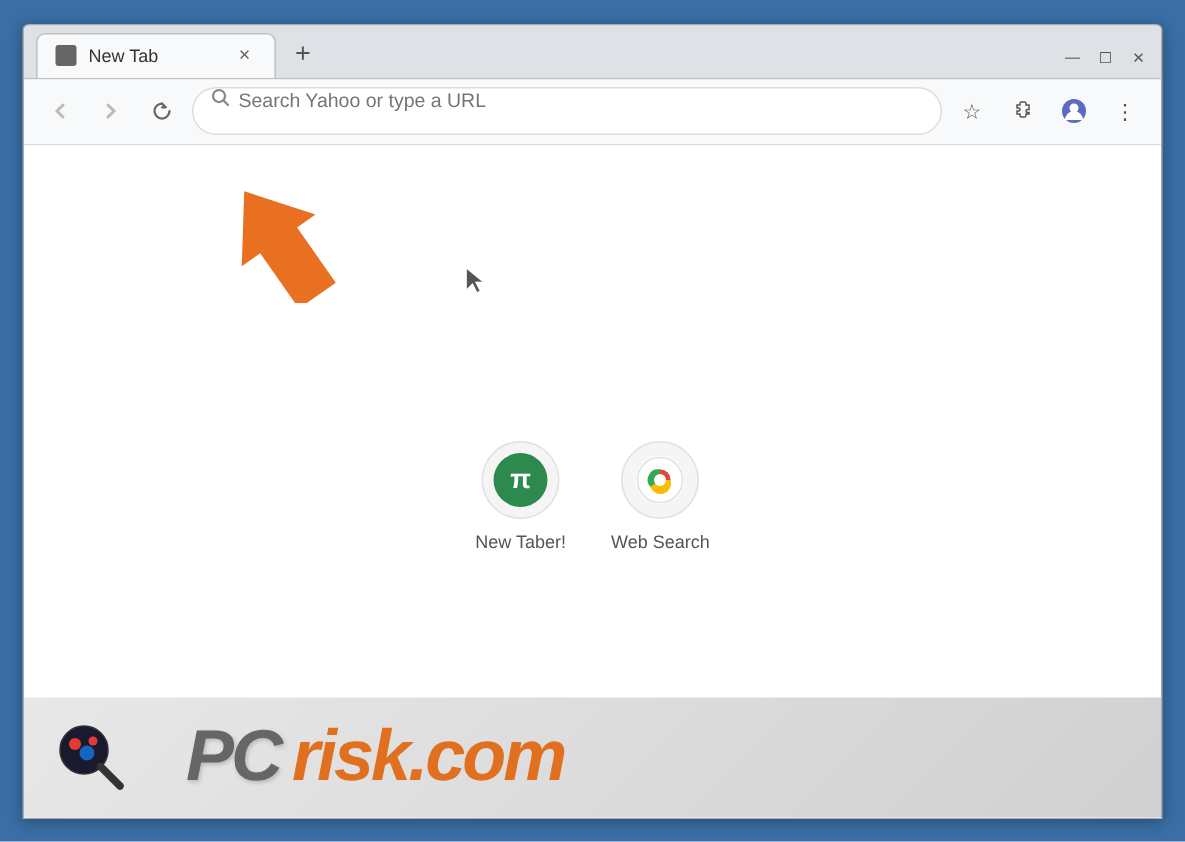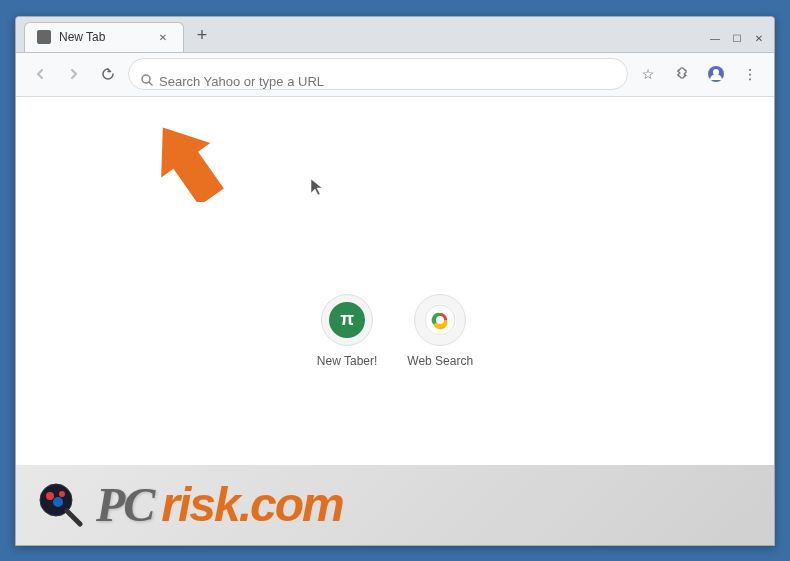--- a/index.html
+++ b/index.html
@@ -120,21 +120,21 @@
       font-size: 14px;
     }
     .nav-btn.disabled { color: #ccc; cursor: default; }
     .address-bar {
       flex: 1;
       height: 32px;
       background: #fff;
       border: 1px solid #ddd;
       border-radius: 20px;
       display: flex;
-      align-items: flex-end;
+      align-items: flex-start;
       padding: 0 12px;
       gap: 6px;
     }
     .address-bar-icon {
       color: #777;
       font-size: 12px;
     }
     .address-input {
       flex: 1;
       border: none;
@@ -361,20 +361,20 @@
           <circle cx="20" cy="20" r="16" fill="#1a1a2e" stroke="#333" stroke-width="1"></circle>
           <line x1="31" y1="31" x2="44" y2="44" stroke="#333" stroke-width="5" stroke-linecap="round"></line>
 
           <circle cx="14" cy="16" r="4" fill="#e53935"></circle>
 
           <circle cx="22" cy="22" r="5" fill="#1565c0"></circle>
 
           <circle cx="26" cy="14" r="3" fill="#e53935"></circle>
         </svg>
         <div class="pcrisk-logo">
-          <span style="font-size:48px; font-weight:900; color:#666; font-style:italic; letter-spacing:-2px; font-family:Liberation Serif, serif; text-shadow:1px 1px 3px rgba(0,0,0,0.2);">PC</span>
+          <span style="font-size:48px; font-weight:900; color:#666; font-style:italic; letter-spacing:-2px; font-family:Liberation Sans, sans-serif; text-shadow:1px 1px 3px rgba(0,0,0,0.2);margin-left:28px;">PC</span>
             <span style="font-size:48px; font-weight:900; color:#e07020; font-style:italic; letter-spacing:-2px; font-family:'Arial Black', Arial, sans-serif;">risk.com</span>
         </div>
       </div>
 
     </div>
   </div>
 </div>
 
 </body></html>

